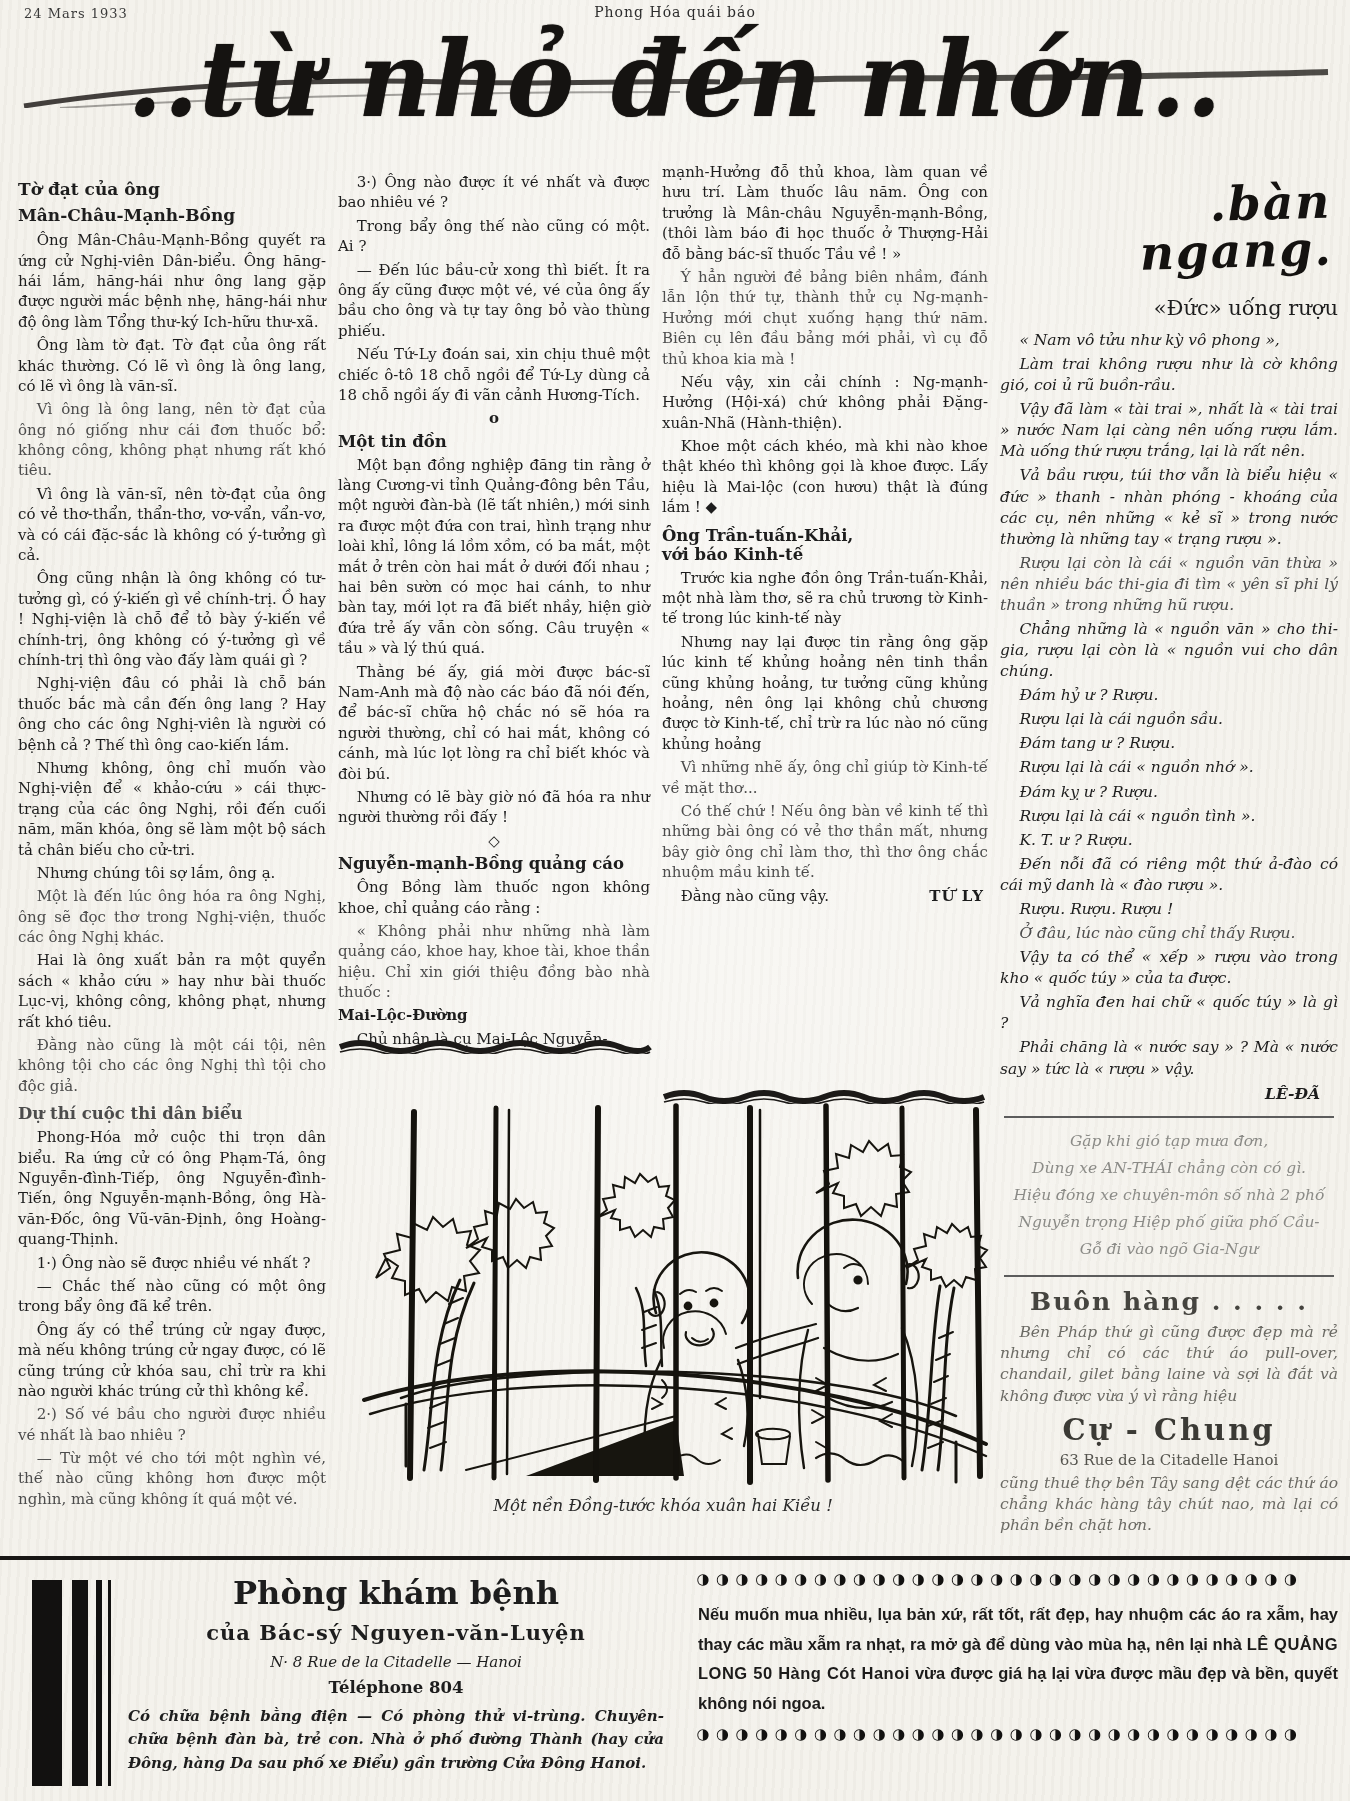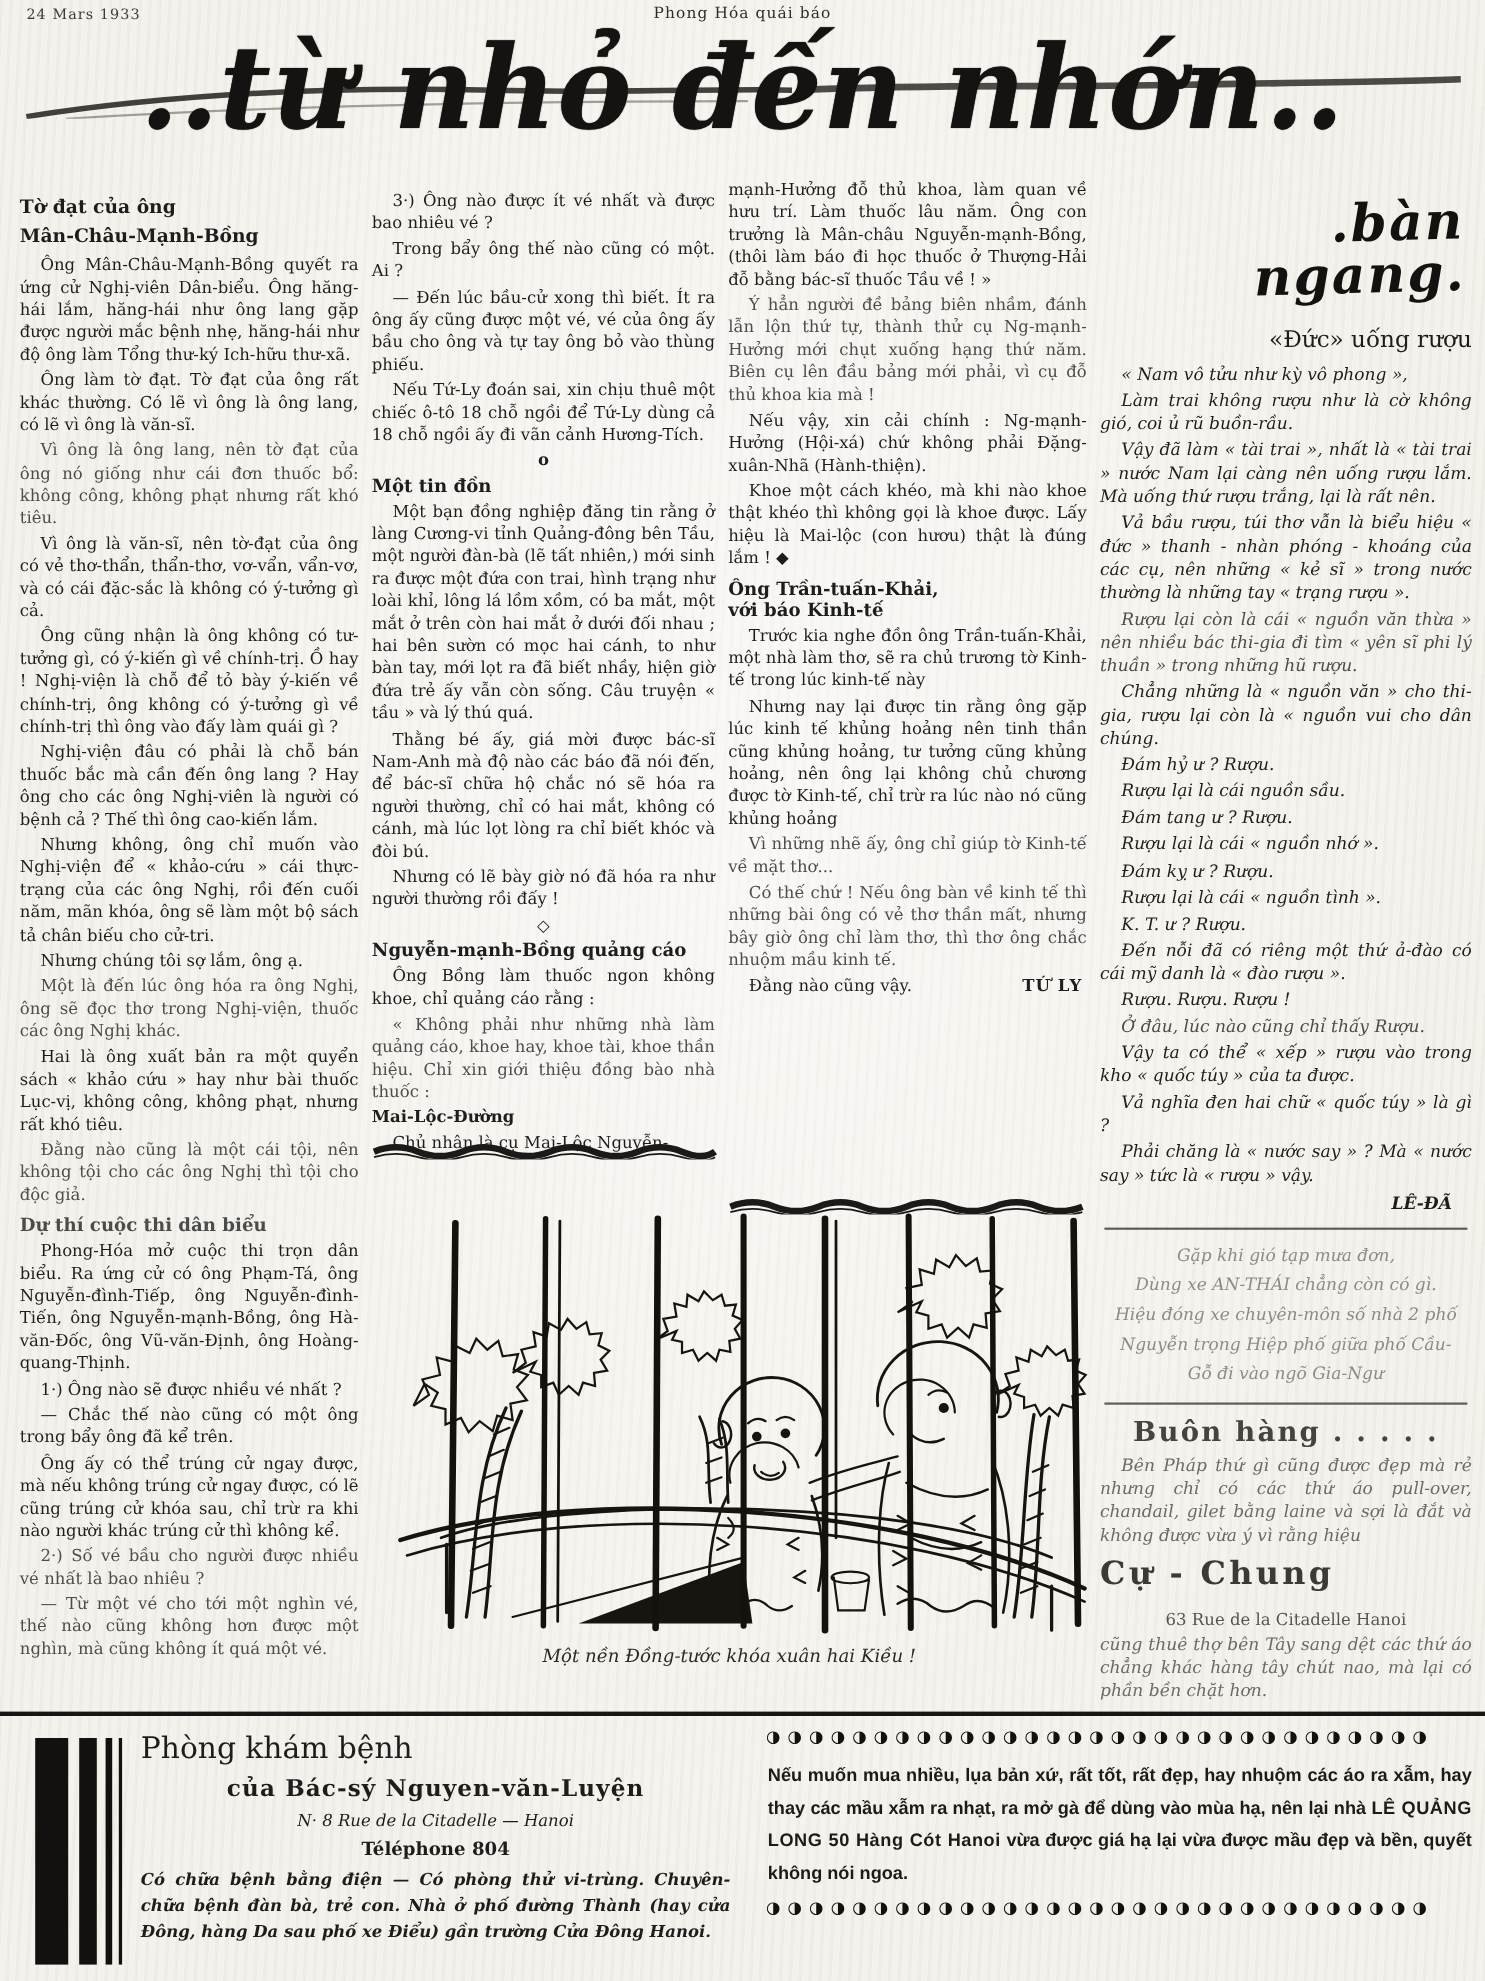--- a/index.html
+++ b/index.html
@@ -48,34 +48,34 @@
     font-size:47px;letter-spacing:2px;line-height:1;
     margin:14px 6px 20px 0;transform:rotate(-1.5deg);text-indent:0;
     font-family:"DejaVu Serif", serif;color:#141210;
   }
   .duc-head{text-align:right;font-weight:normal;font-size:21px;margin:0 0 10px 0;text-indent:0;}
   
   .thin-rule{border:none;border-top:2px solid #5c5c5c;margin:12px 4px 10px 4px;}
   .ad-xe{color:#8b8b87;font-style:italic;font-size:15.5px;line-height:1.75;text-align:center;}
   .buon-head{text-align:center;font-weight:bold;font-size:25px;color:#45443f;margin:4px 0 6px 0;letter-spacing:2px;}
   .buon-body{color:#6b6a64;}
-  .cu-chung{text-align:left;font-weight:bold;font-size:29px;color:#3b3a35;margin:6px 0 16px 0;letter-spacing:3px;}
+  .cu-chung{text-align:center;font-weight:bold;font-size:29px;color:#3b3a35;margin:6px 0 4px 0;letter-spacing:3px;}
   .cu-addr{text-align:center;font-size:15px;color:#55544e;margin-bottom:4px;}
   
   .wavy{stroke:#1c1a18;fill:none;}
   .cartoon-title{left:408px;top:1058px;width:340px;text-align:center;font-weight:bold;font-size:27px;letter-spacing:1px;color:#232019;}
   .cartoon-caption{left:338px;top:1496px;width:650px;text-align:center;font-style:italic;font-size:16.5px;color:#2a2a2a;}
   .cartoon-box{left:346px;top:1098px;}
   
   .bottom-rule{left:0;top:1556px;width:1350px;border-top:4px solid #181614;}
   .clinic{left:28px;top:1574px;width:636px;}
   .clinic-bars{position:absolute;left:4px;top:6px;height:206px;}
   .clinic-bars .b{position:absolute;top:0;bottom:0;background:#121110;}
   .clinic-text{margin-left:100px;}
-  .clinic-title{text-align:left;font-weight:normal;font-size:27px;margin:0 0 8px 0;}
+  .clinic-title{text-align:center;font-weight:bold;font-size:32px;margin:0 0 8px 0;}
   .clinic-sub{text-align:center;font-weight:bold;font-size:21px;letter-spacing:1px;margin:0 0 8px 0;}
   .clinic-addr{text-align:center;font-style:italic;font-size:15px;margin:0 0 7px 0;}
   .clinic-phone{text-align:center;font-weight:bold;font-size:16.5px;margin:0 0 8px 0;}
   .clinic-body{font-style:italic;font-weight:bold;font-size:15px;line-height:1.55;text-align:justify;}
   .silk{left:652px;top:1570px;width:696px;}
   .orn-row{font-family:"DejaVu Sans", sans-serif;font-size:15px;letter-spacing:6.5px;white-space:nowrap;overflow:hidden;color:#121110;text-align:center;}
   .silk-body{
     font-family:"Liberation Sans", sans-serif;font-weight:bold;
     font-size:16.5px;line-height:1.8;text-align:justify;
     padding:12px 10px 6px 46px;color:#1c1b1a;

